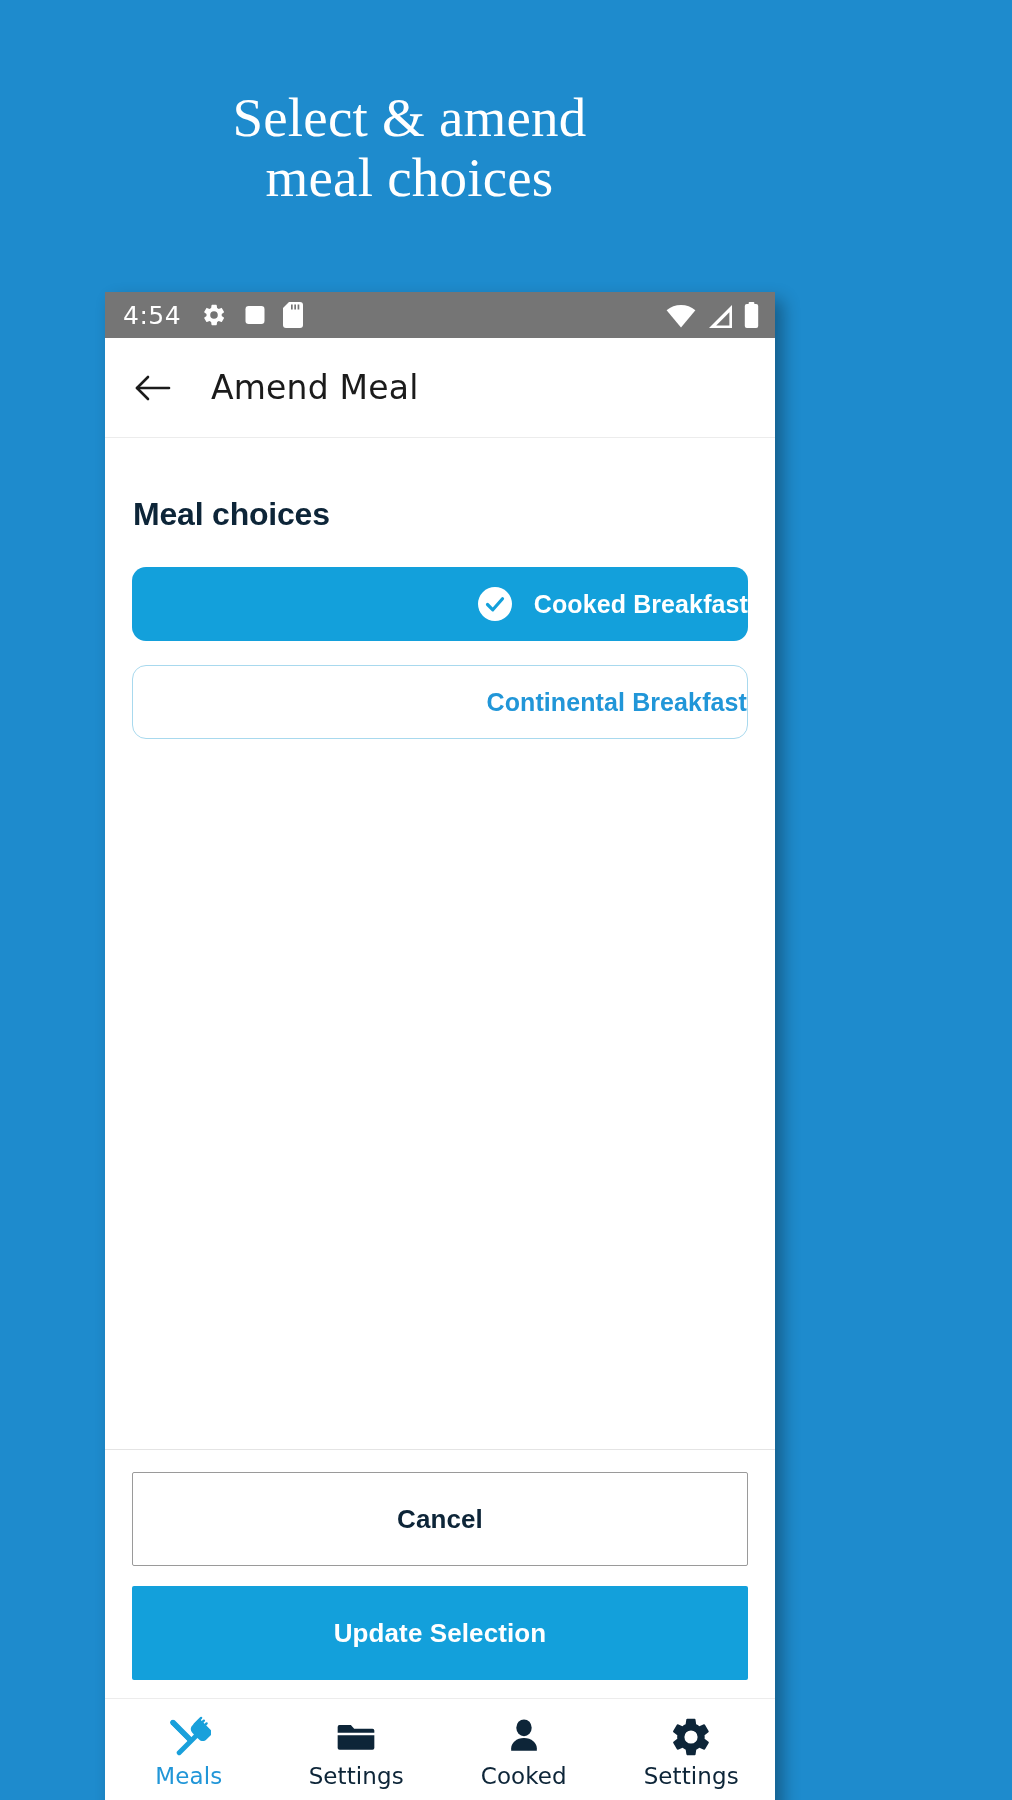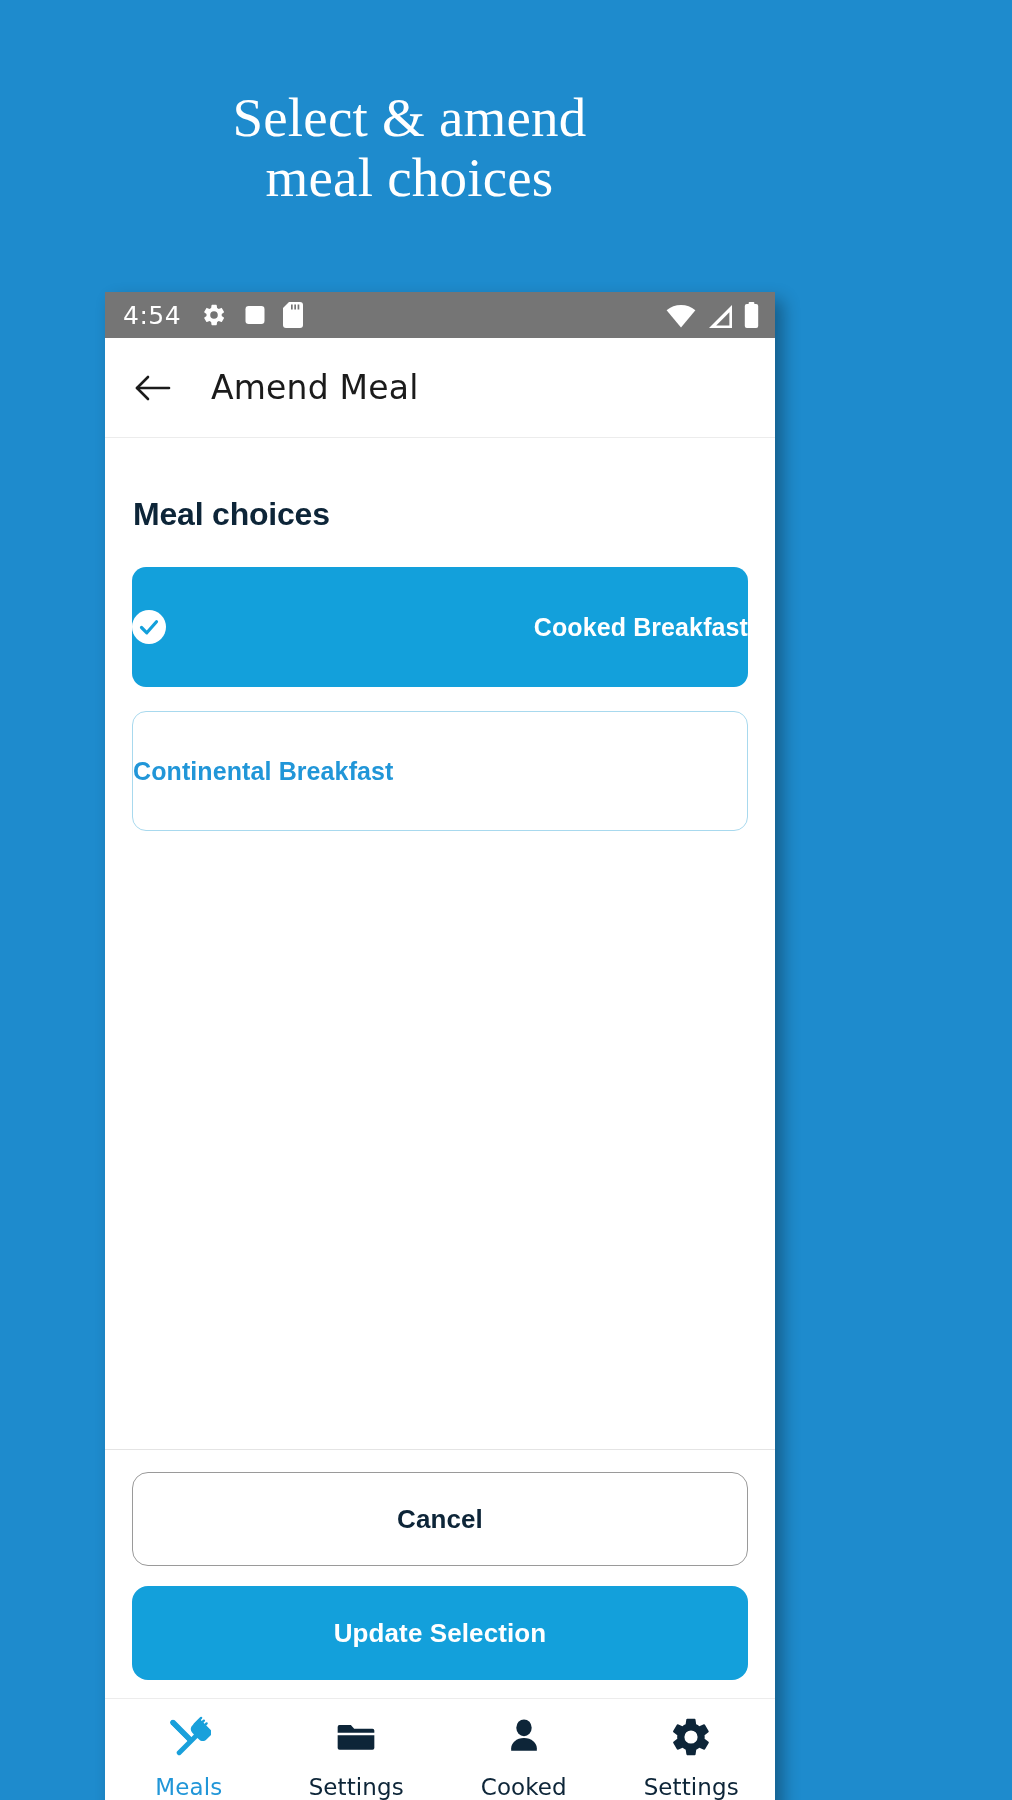--- a/index.html
+++ b/index.html
@@ -56,56 +56,56 @@
   }
 
   
   .content { flex: 1 1 auto; background: #ffffff; padding: 30px 27px 0 27px; overflow: hidden; }
   .section-title {
     font-size: 32px; font-weight: 700; color: #0d2538;
     margin: 28px 0 34px 1px; letter-spacing: -.2px;
   }
 
   .opt-btn {
-    width: 100%; height: 120px; border-radius: 14px;
-    display: flex; align-items: center; justify-content: space-between;
+    width: 100%; height: 74px; border-radius: 14px;
+    display: flex; align-items: center; justify-content: flex-end;
     font-size: 25px; font-weight: 700; letter-spacing: .1px;
     margin-bottom: 24px; border: none; cursor: pointer;
     font-family: "Liberation Sans", sans-serif;
   }
   .opt-btn.selected { background: #13a0db; color: #ffffff; }
   .opt-btn.unselected {
     background: #ffffff; color: #2196d8;
     border: 1.5px solid #a8d9ee;
   }
   .check-wrap { margin-right: 22px; display: flex; align-items: center; }
 
   
   .actions {
     flex: 0 0 auto; background: #ffffff; border-top: 1px solid #e4e4e4;
     padding: 22px 27px 18px 27px;
   }
   .act-btn {
-    width: 100%; height: 94px; border-radius: 16px;
+    width: 100%; height: 94px; border-radius: 2px;
     display: flex; align-items: center; justify-content: center;
     font-size: 26px; font-weight: 700; cursor: pointer;
     font-family: "Liberation Sans", sans-serif; letter-spacing: .1px;
   }
   .act-cancel { background: #ffffff; color: #0d2538; border: 1.5px solid #9a9a9a; margin-bottom: 20px; }
   .act-update { background: #13a0db; color: #ffffff; border: none; }
 
   
   .bottomnav {
     flex: 0 0 auto; height: 126px; background: #ffffff;
     border-top: 1px solid #ececec;
     display: flex; align-items: flex-start; padding-top: 16px;
   }
   .nav-item {
     flex: 1 1 0; display: flex; flex-direction: column;
-    align-items: center; gap: 11px; cursor: pointer;
+    align-items: center; cursor: pointer;
   }
   .nav-label { font-size: 23px; color: #0d2538; letter-spacing: .1px;
                font-family: "DejaVu Sans", sans-serif; }
   .nav-item.active .nav-label { color: #2196d8; }
 </style>
 </head>
 <body>
 
 <div id="stage">
 

